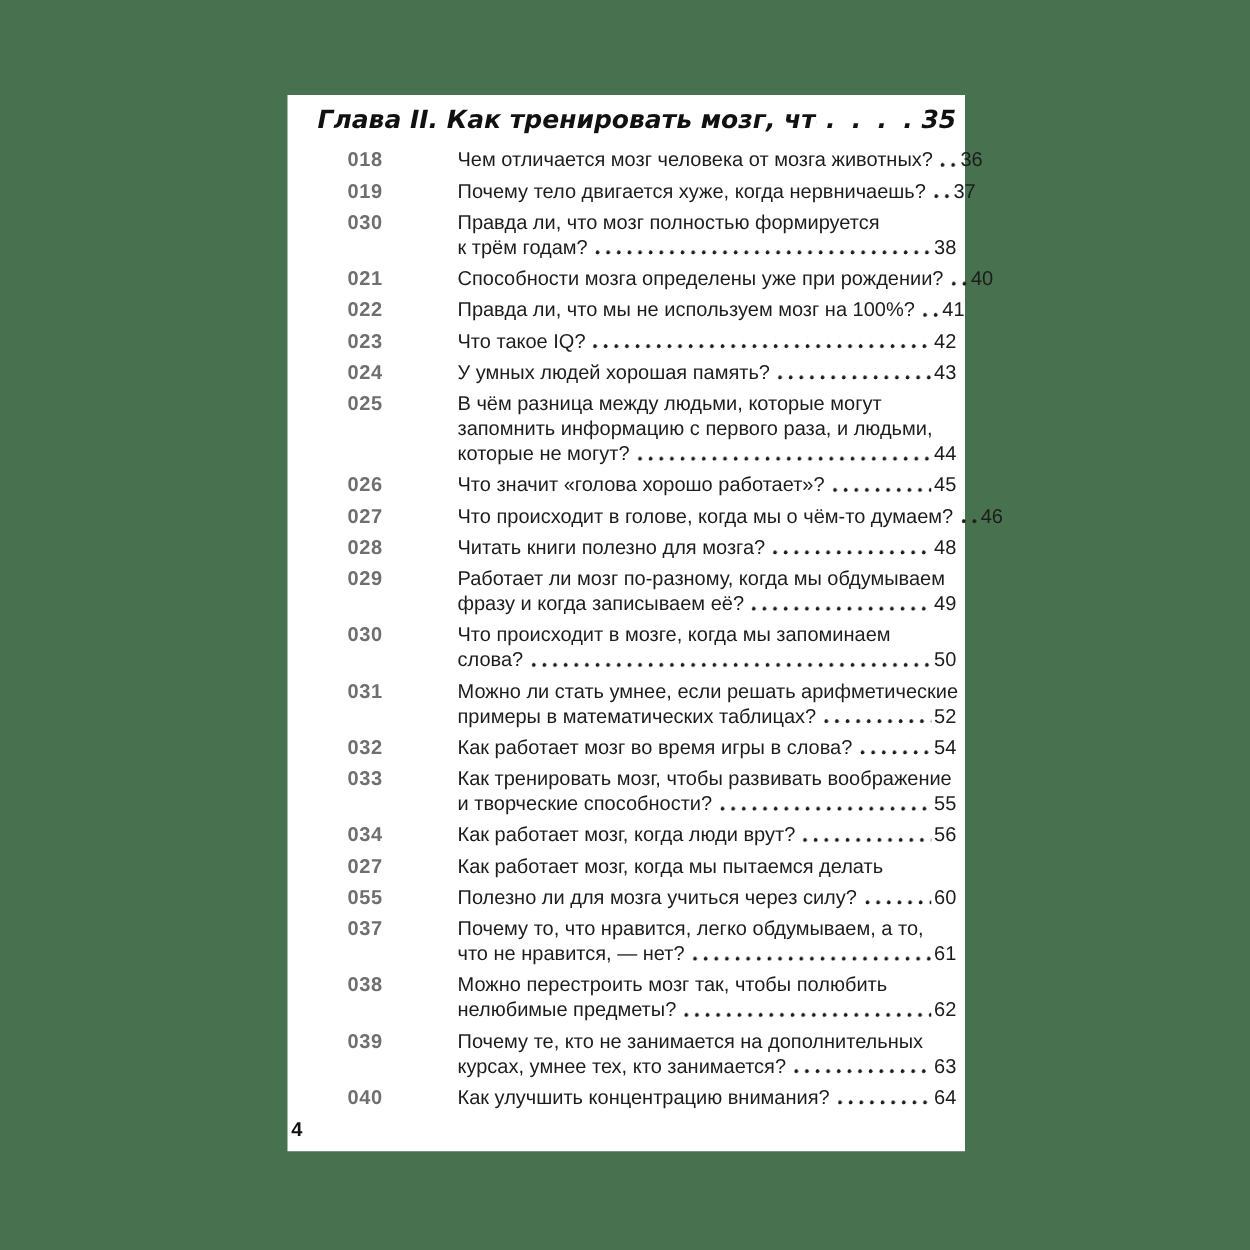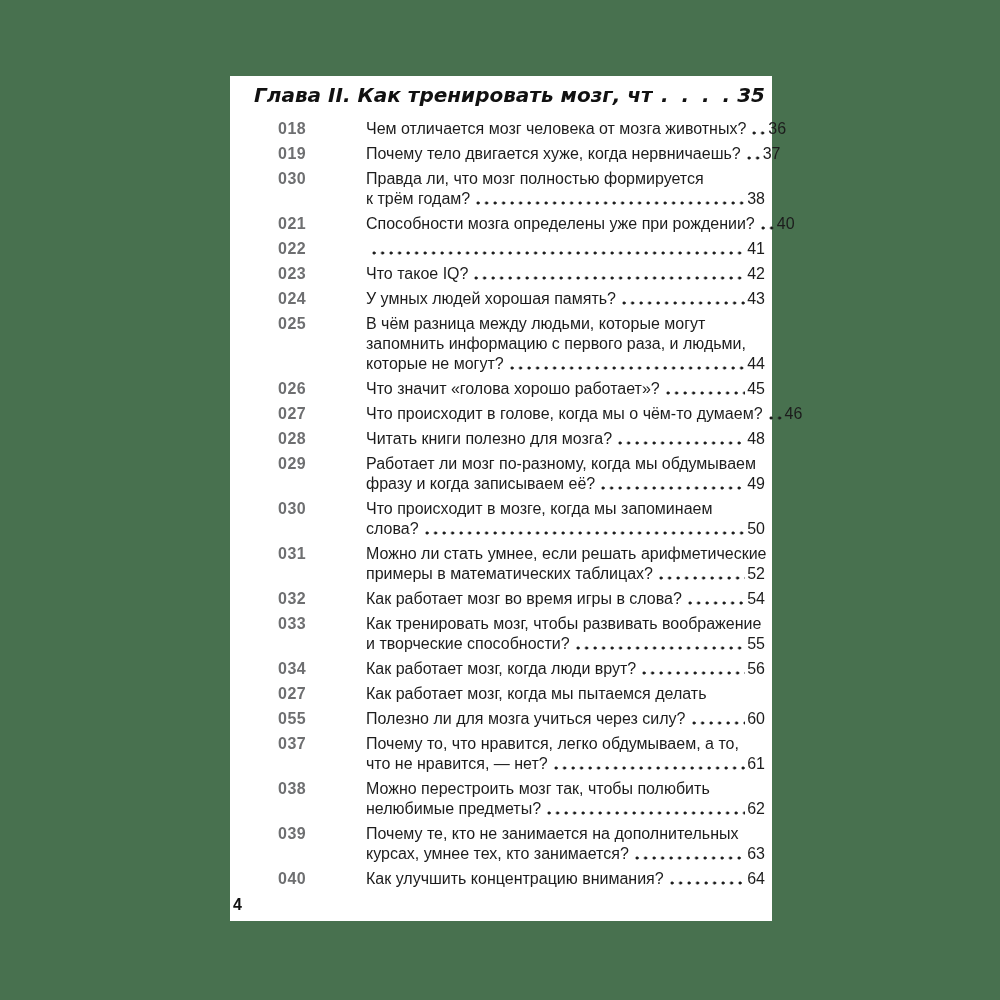--- a/index.html
+++ b/index.html
@@ -143,20 +143,21 @@
             <span class="dots"></span>
             <span class="pg">40</span>
           </div>
         </div>
   </div>
 
   <div class="entry">
     <span class="num">022</span>
     <div class="body">
           <div class="line last">
+            <span class="txt">Правда ли, что мы не используем мозг на 100%?</span>
             <span class="dots"></span>
             <span class="pg">41</span>
           </div>
         </div>
   </div>
 
   <div class="entry">
     <span class="num">023</span>
     <div class="body">
           <div class="line last">

